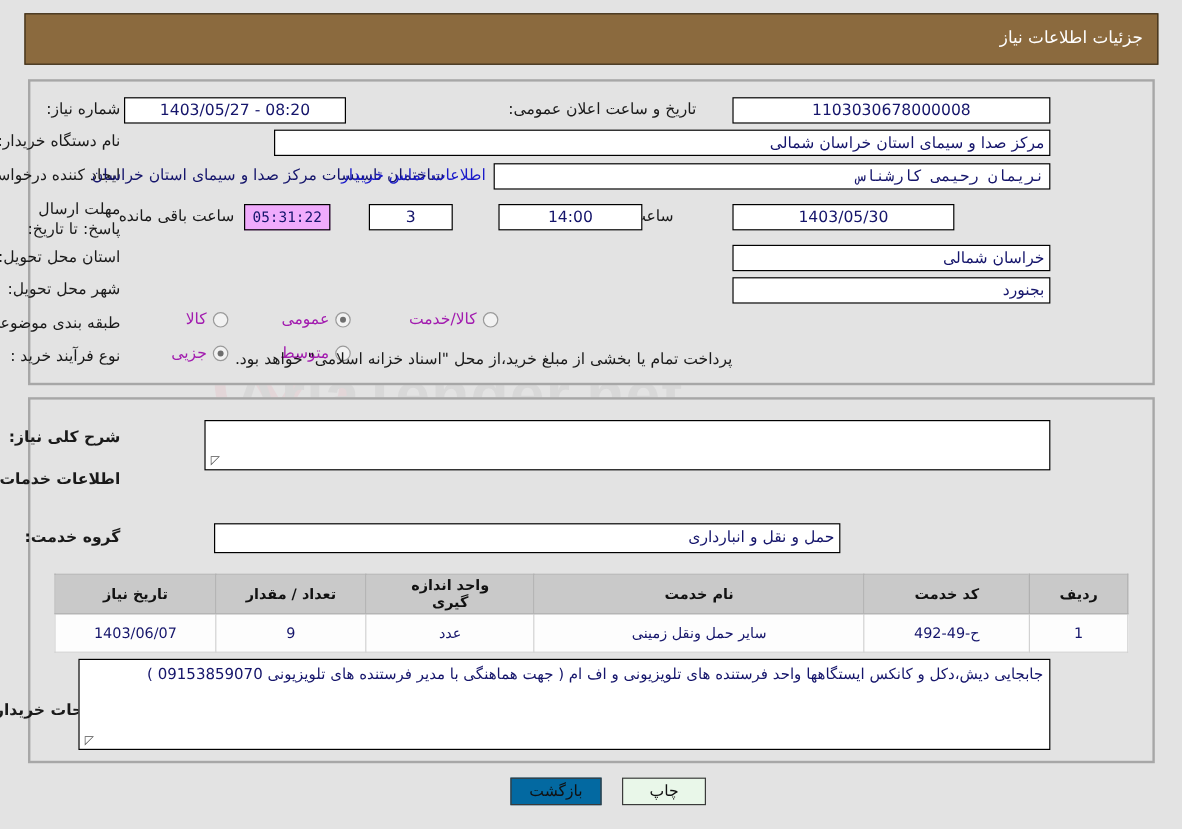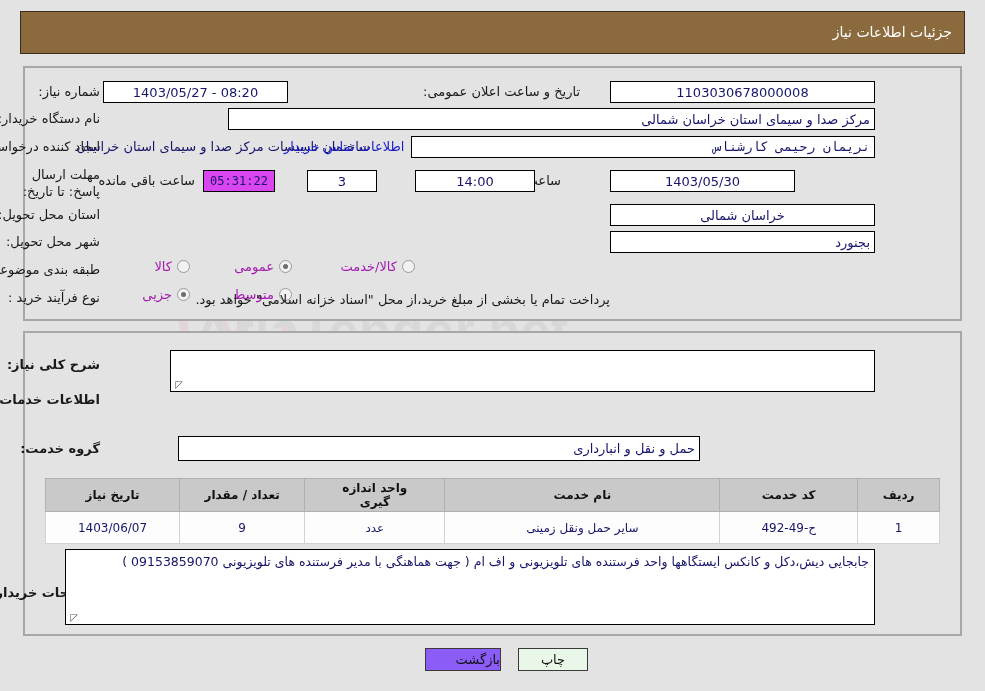--- a/index.html
+++ b/index.html
@@ -105,21 +105,21 @@
     line-height: 19px;
     height: 22px;
     white-space: nowrap;
     overflow: hidden;
     z-index: 9;
     text-align: center;
   }
   .fld.rtl-right { text-align: right; }
   .fld.ltr { direction: ltr; }
   .fld.timer {
-    background: #d946ef;
+    background: #f0abfc;
     font-family: "DejaVu Sans Mono", "Liberation Mono", monospace;
     font-size: 12px;
   }
   .link {
     position: absolute;
     font-size: 13px;
     color: #1a1aca;
     white-space: nowrap;
     cursor: pointer;
     z-index: 9;
@@ -228,21 +228,21 @@
     border: 1px solid #3a3a3a;
     font-size: 13px;
     text-align: center;
     line-height: 21px;
     height: 23px;
     cursor: pointer;
     z-index: 9;
     color: #111;
   }
   #btn-print { left: 518px; top: 648px; width: 70px; background: #e9f7e9; }
-  #btn-back  { left: 425px; top: 648px; width: 76px; background: #8b5cf6; text-align: right; }
+  #btn-back  { left: 425px; top: 648px; width: 76px; background: #0369a1; }
 </style>
 </head>
 <body>
 
 <div id="page">
 
   <div id="watermark">
     <svg class="wm-shield" viewBox="0 0 120 135">
       <path d="M60 4 L112 24 L112 70 C112 102 88 122 60 131 C32 122 8 102 8 70 L8 24 Z" fill="none" stroke="#e6b9c2" stroke-width="9"></path>
       <path d="M32 52 L58 96 L96 34" fill="none" stroke="#e6b9c2" stroke-width="11" stroke-linecap="round"></path>
@@ -273,21 +273,21 @@
   <div class="lbl" style="right:885px; top:166px; width:80px; right:885px; text-align:right; line-height:17px; white-space:normal;">مهلت ارسال پاسخ: تا تاریخ:</div>
   <div class="fld ltr" style="left:610px; top:170px; width:185px;">1403/05/30</div>
   <div class="midtext" style="right:424px; top:173px;">ساعت</div>
   <div class="fld ltr" style="left:415px; top:170px; width:120px;">14:00</div>
   <div class="fld ltr" style="left:307px; top:170px; width:70px;">3</div>
   <div class="midtext" style="right:713px; top:173px;">روز و</div>
   <div class="fld timer ltr" style="left:203px; top:170px; width:72px;">05:31:22</div>
   <div class="midtext" style="right:790px; top:173px;">ساعت باقی مانده</div>
 
   <div class="lbl" style="right:885px; top:207px;">استان محل تحویل:</div>
-  <div class="fld rtl-right" style="left:610px; top:204px; width:265px;text-align:center;">خراسان شمالی</div>
+  <div class="fld rtl-right" style="left:610px; top:204px; width:265px;">خراسان شمالی</div>
 
   <div class="lbl" style="right:885px; top:234px;">شهر محل تحویل:</div>
   <div class="fld rtl-right" style="left:610px; top:231px; width:265px;">بجنورد</div>
 
   <div class="lbl" style="right:885px; top:262px;">طبقه بندی موضوعی:</div>
   <div class="radio-group" style="left:0; top:0; width:985px; height:0;">
     <div class="radio-item" style="right:795px; top:259px;">
       <span class="radio-dot"></span>
       <span class="rlabel">کالا</span>
     </div>

